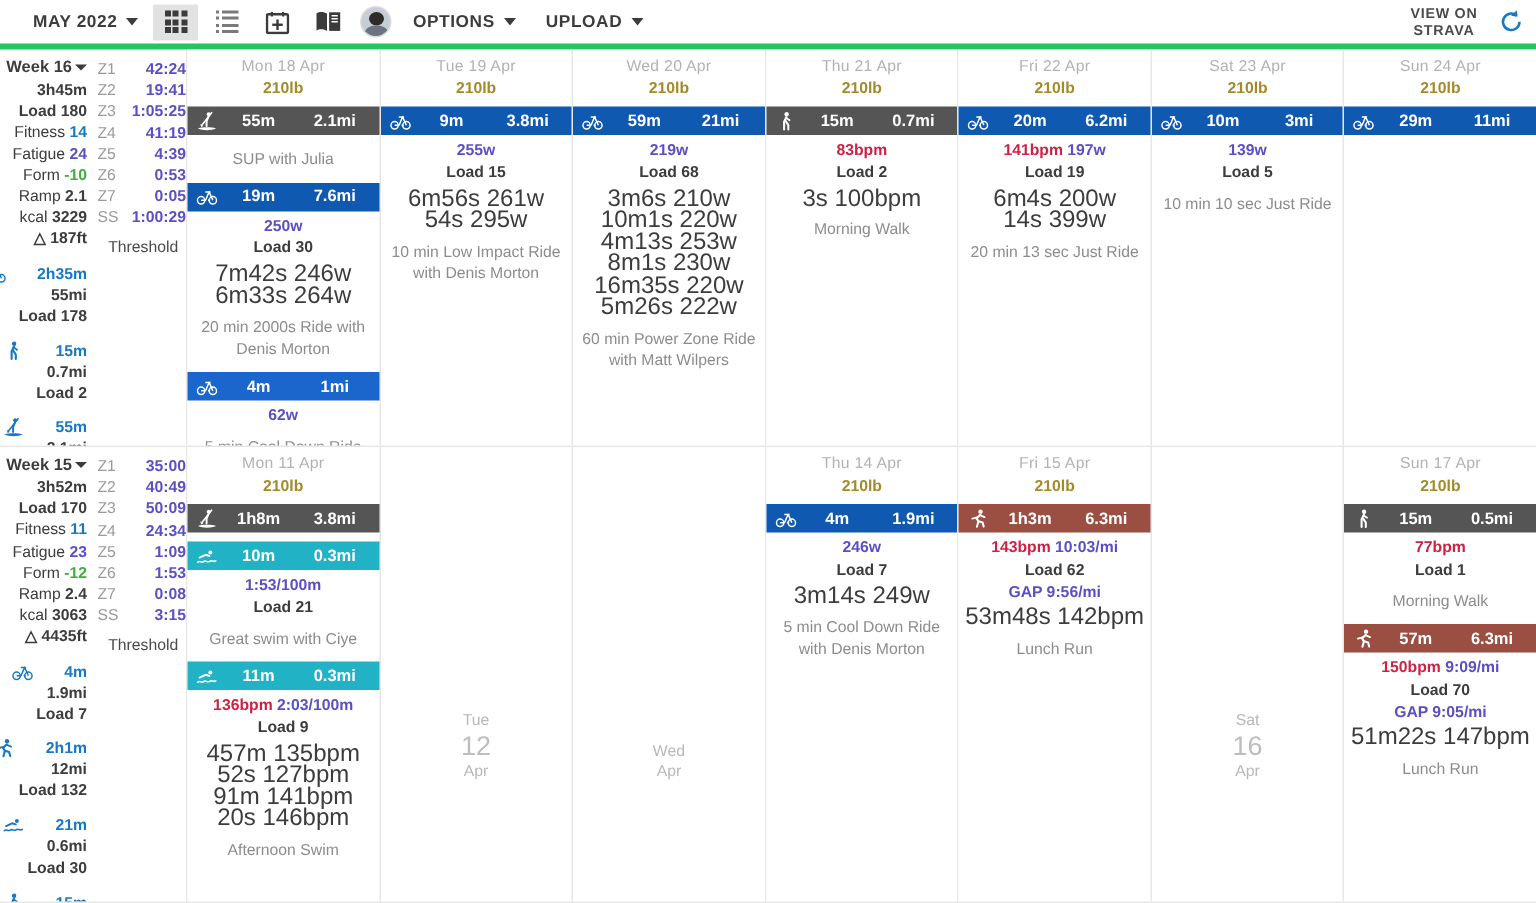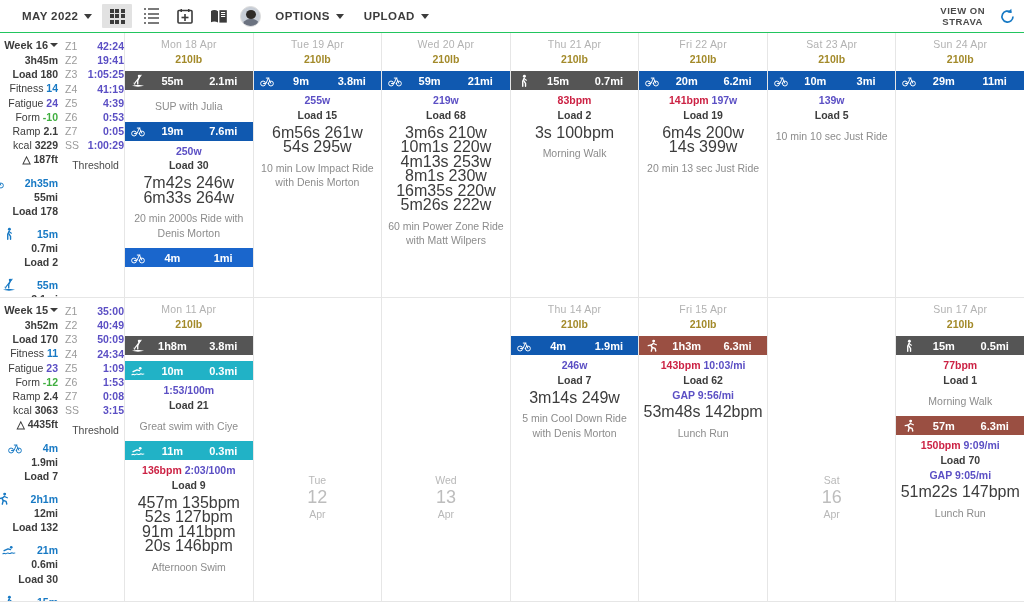--- a/index.html
+++ b/index.html
@@ -8,21 +8,21 @@
     width: 1024px; height: 602px;
     overflow: hidden;
     background: #ffffff;
     font-family: "Liberation Sans", sans-serif;
     -webkit-font-smoothing: antialiased;
   }
 
   
   #toolbar {
     height: 33px;
-    border-bottom: 1px solid #22c55e;
+    border-bottom: 4px solid #22c55e;
     display: flex;
     align-items: center;
     padding: 0 10px;
     background: #fff;
     position: relative;
   }
   .month-sel {
     font-size: 11.5px; font-weight: bold; color: #3c3c3c;
     letter-spacing: .4px; padding: 0 8px 0 12px; cursor: pointer;
     display: flex; align-items: center; gap: 6px;
@@ -379,20 +379,24 @@
                 <circle cx="4.4" cy="13.6" r="3.5" fill="none" stroke="#ffffff" stroke-width="1.4"></circle>
                 <circle cx="15.6" cy="13.6" r="3.5" fill="none" stroke="#ffffff" stroke-width="1.4"></circle>
                 <path d="M4.4 13.6 L8.6 13.6 L12 5.6 L15.6 13.6" fill="none" stroke="#ffffff" stroke-width="1.4" stroke-linejoin="round"></path>
                 <path d="M8.4 5.8 L13.4 5.8" stroke="#ffffff" stroke-width="1.4"></path>
                 <circle cx="12" cy="13.6" r="1.1" fill="#ffffff"></circle>
               </svg>
             </span>
             <span class="a-dur">4m</span>
             <span class="a-dist">1mi</span>
           </div>
+          <div class="act-body">
+            <div class="act-metrics"><span class="m-pw">62w</span></div>
+            <div class="act-title">5 min Cool Down Ride with Denis Morton</div>
+          </div>
         </div>
       </div>
       <div class="day-col">
         <div class="day-head">
           <div class="day-name">Tue 19 Apr</div>
           <div class="day-weight">210lb</div>
         </div>
         <div class="act">
           <div class="act-bar" style="background: rgb(16, 89, 176);">
             <span class="a-ico">
@@ -735,21 +739,20 @@
       <div class="day-col">
         <div class="empty-date">
           <div class="e-dow">Tue</div>
           <div class="e-num">12</div>
           <div class="e-mon">Apr</div>
         </div>
       </div>
       <div class="day-col">
         <div class="empty-date">
           <div class="e-dow">Wed</div>
-          <div class="e-num">13</div>
           <div class="e-mon">Apr</div>
         </div>
       </div>
       <div class="day-col">
         <div class="day-head">
           <div class="day-name">Thu 14 Apr</div>
           <div class="day-weight">210lb</div>
         </div>
         <div class="act">
           <div class="act-bar" style="background: rgb(16, 89, 176);">

